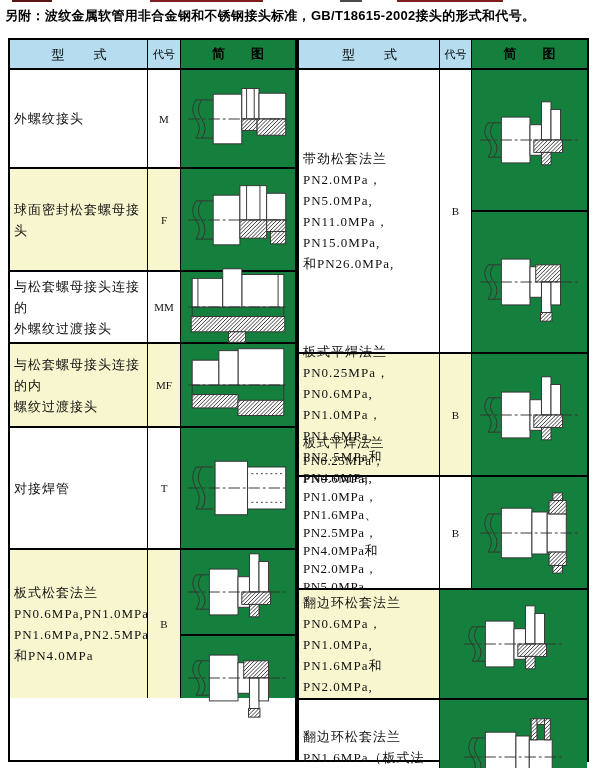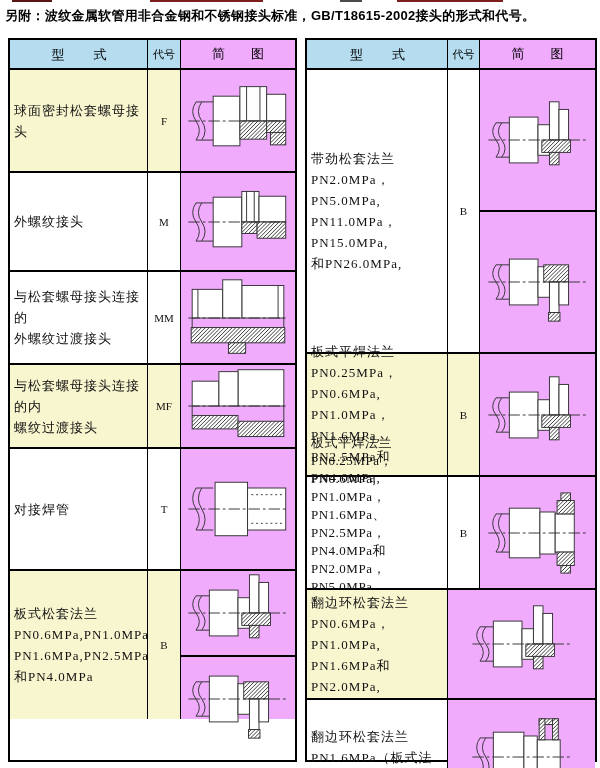--- a/index.html
+++ b/index.html
@@ -8,36 +8,36 @@
     position: relative; width: 600px; height: 768px; background: #fff;
     font-family: "Liberation Serif", "DejaVu Serif", serif; color: #111;
     overflow: hidden;
   }
   .sliver span { position: absolute; top: 0; height: 2px; }
   .note {
     position: absolute; left: 5px; top: 7px;
     font-family: "Liberation Sans", "DejaVu Sans", sans-serif;
     font-weight: bold; font-size: 13px; letter-spacing: .3px; color: #000;
   }
-  .tables { position: absolute; left: 8px; top: 38px; display: flex; gap: 8px; }
+  .tables { position: absolute; left: 8px; top: 38px; display: flex; gap: 0; }
   .half { border: 2px solid #000; background: #fff; display: flex; flex-direction: column; }
   .half.left  { width: 289px; height: 724px; }
   .half.right { width: 292px; height: 724px; }
   .hrow { display: flex; height: 30px; border-bottom: 2px solid #000; background: var(--header-bg, #b5dcef); flex: 0 0 auto; }
   .hcell { display: flex; align-items: center; justify-content: center; font-size: 13px; color: #000; }
   .row { display: flex; border-bottom: 2px solid #000; flex: 0 0 auto; }
   .row.last { border-bottom: none; }
   .c-type { border-right: 1px solid #000; display: flex; align-items: center;
             padding: 3px 2px 3px 4px; font-size: 13px; line-height: 21px; letter-spacing: 1px; }
   .c-type .txt { white-space: pre-line; }
   .c-type .txt.lh-tight { line-height: 18px; letter-spacing: .5px; }
   .c-code { border-right: 1px solid #000; display: flex; align-items: center; justify-content: center; font-size: 11px; }
   .left  .c-type { width: 138px; } .left  .c-code { width: 33px; }
   .right .c-type { width: 141px; } .right .c-code { width: 32px; }
-  .c-diag { flex: 1; display: flex; align-items: center; justify-content: center; background: #f0abfc; }
+  .c-diag { flex: 1; display: flex; align-items: center; justify-content: center; background: #15803d; font-weight: bold; }
   .row.hl .c-type, .row.hl .c-code { background: var(--highlight-bg, #f8f6cf); }
   .subcol { flex: 1; display: flex; flex-direction: column; align-self: stretch; }
   .sub { flex: 1; display: flex; align-items: center; justify-content: center; }
   .sub + .sub { border-top: 2px solid #000; }
   svg.diagram { width: 106px; height: 84px; display: block; }
 </style>
 </head>
 <body>
 
 <div class="page">
@@ -51,20 +51,63 @@
 
   <div class="note">另附：波纹金属软管用非合金钢和不锈钢接头标准，GB/T18615-2002接头的形式和代号。</div>
 
   <div class="tables">
 
     <div class="half left">
       <div class="hrow">
         <div class="hcell c-type">型　　式</div>
         <div class="hcell c-code">代号</div>
         <div class="hcell c-diag">简　　图</div>
+      </div>
+
+      <div class="row" style="height:99px">
+        <div class="c-type">
+            <span class="txt">外螺纹接头</span>
+          </div>
+        <div class="c-code">
+            <span>M</span>
+          </div>
+        <div class="c-diag">
+            <svg class="diagram" viewBox="0 0 108 88">
+              <line x1="10" y1="24" x2="28" y2="24" stroke="#333" stroke-width="1"></line>
+              <line x1="10" y1="64" x2="28" y2="64" stroke="#333" stroke-width="1"></line>
+              <path d="M10 24 q-7 10 0 20 q7 10 0 20" fill="none" stroke="#333"></path>
+              <path d="M16 24 q-7 10 0 20 q7 10 0 20" fill="none" stroke="#333"></path>
+              <rect x="28" y="18" width="30" height="52" fill="#fff" stroke="#333" stroke-width="1"></rect>
+              <rect x="58" y="12" width="18" height="32" fill="#fff" stroke="#333" stroke-width="1"></rect>
+              <line x1="63" y1="12" x2="63" y2="44" stroke="#333" stroke-width="1"></line>
+              <line x1="71" y1="12" x2="71" y2="44" stroke="#333" stroke-width="1"></line>
+              <rect x="76" y="17" width="28" height="27" fill="#fff" stroke="#333" stroke-width="1"></rect>
+              <rect x="58" y="44" width="16" height="12" fill="#fff" stroke="#333" stroke-width="1"></rect>
+              <line x1="58" y1="47" x2="61" y2="44" stroke="#333" stroke-width="1"></line>
+              <line x1="58" y1="51" x2="65" y2="44" stroke="#333" stroke-width="1"></line>
+              <line x1="58" y1="55" x2="69" y2="44" stroke="#333" stroke-width="1"></line>
+              <line x1="61" y1="56" x2="73" y2="44" stroke="#333" stroke-width="1"></line>
+              <line x1="65" y1="56" x2="74" y2="47" stroke="#333" stroke-width="1"></line>
+              <line x1="69" y1="56" x2="74" y2="51" stroke="#333" stroke-width="1"></line>
+              <line x1="73" y1="56" x2="74" y2="55" stroke="#333" stroke-width="1"></line>
+              <rect x="74" y="44" width="30" height="17" fill="#fff" stroke="#333" stroke-width="1"></rect>
+              <line x1="74" y1="47" x2="77" y2="44" stroke="#333" stroke-width="1"></line>
+              <line x1="74" y1="51" x2="81" y2="44" stroke="#333" stroke-width="1"></line>
+              <line x1="74" y1="55" x2="85" y2="44" stroke="#333" stroke-width="1"></line>
+              <line x1="74" y1="59" x2="89" y2="44" stroke="#333" stroke-width="1"></line>
+              <line x1="76" y1="61" x2="93" y2="44" stroke="#333" stroke-width="1"></line>
+              <line x1="80" y1="61" x2="97" y2="44" stroke="#333" stroke-width="1"></line>
+              <line x1="84" y1="61" x2="101" y2="44" stroke="#333" stroke-width="1"></line>
+              <line x1="88" y1="61" x2="104" y2="45" stroke="#333" stroke-width="1"></line>
+              <line x1="92" y1="61" x2="104" y2="49" stroke="#333" stroke-width="1"></line>
+              <line x1="96" y1="61" x2="104" y2="53" stroke="#333" stroke-width="1"></line>
+              <line x1="100" y1="61" x2="104" y2="57" stroke="#333" stroke-width="1"></line>
+              <line x1="2" y1="44" x2="106" y2="44" stroke="#333" stroke-width="1" stroke-dasharray="12 3 3 3"></line>
+            </svg>
+          </div>
       </div>
 
       <div class="row hl" style="height:103px">
         <div class="c-type">
             <span class="txt">球面密封松套螺母接头</span>
           </div>
         <div class="c-code">
             <span>F</span>
           </div>
         <div class="c-diag">
@@ -105,64 +148,21 @@
               <line x1="88" y1="67" x2="99" y2="56" stroke="#333" stroke-width="1"></line>
               <line x1="90" y1="69" x2="103" y2="56" stroke="#333" stroke-width="1"></line>
               <line x1="94" y1="69" x2="104" y2="59" stroke="#333" stroke-width="1"></line>
               <line x1="98" y1="69" x2="104" y2="63" stroke="#333" stroke-width="1"></line>
               <line x1="102" y1="69" x2="104" y2="67" stroke="#333" stroke-width="1"></line>
               <line x1="2" y1="44" x2="106" y2="44" stroke="#333" stroke-width="1" stroke-dasharray="12 3 3 3"></line>
             </svg>
           </div>
       </div>
 
-      <div class="row" style="height:99px">
-        <div class="c-type">
-            <span class="txt">外螺纹接头</span>
-          </div>
-        <div class="c-code">
-            <span>M</span>
-          </div>
-        <div class="c-diag">
-            <svg class="diagram" viewBox="0 0 108 88">
-              <line x1="10" y1="24" x2="28" y2="24" stroke="#333" stroke-width="1"></line>
-              <line x1="10" y1="64" x2="28" y2="64" stroke="#333" stroke-width="1"></line>
-              <path d="M10 24 q-7 10 0 20 q7 10 0 20" fill="none" stroke="#333"></path>
-              <path d="M16 24 q-7 10 0 20 q7 10 0 20" fill="none" stroke="#333"></path>
-              <rect x="28" y="18" width="30" height="52" fill="#fff" stroke="#333" stroke-width="1"></rect>
-              <rect x="58" y="12" width="18" height="32" fill="#fff" stroke="#333" stroke-width="1"></rect>
-              <line x1="63" y1="12" x2="63" y2="44" stroke="#333" stroke-width="1"></line>
-              <line x1="71" y1="12" x2="71" y2="44" stroke="#333" stroke-width="1"></line>
-              <rect x="76" y="17" width="28" height="27" fill="#fff" stroke="#333" stroke-width="1"></rect>
-              <rect x="58" y="44" width="16" height="12" fill="#fff" stroke="#333" stroke-width="1"></rect>
-              <line x1="58" y1="47" x2="61" y2="44" stroke="#333" stroke-width="1"></line>
-              <line x1="58" y1="51" x2="65" y2="44" stroke="#333" stroke-width="1"></line>
-              <line x1="58" y1="55" x2="69" y2="44" stroke="#333" stroke-width="1"></line>
-              <line x1="61" y1="56" x2="73" y2="44" stroke="#333" stroke-width="1"></line>
-              <line x1="65" y1="56" x2="74" y2="47" stroke="#333" stroke-width="1"></line>
-              <line x1="69" y1="56" x2="74" y2="51" stroke="#333" stroke-width="1"></line>
-              <line x1="73" y1="56" x2="74" y2="55" stroke="#333" stroke-width="1"></line>
-              <rect x="74" y="44" width="30" height="17" fill="#fff" stroke="#333" stroke-width="1"></rect>
-              <line x1="74" y1="47" x2="77" y2="44" stroke="#333" stroke-width="1"></line>
-              <line x1="74" y1="51" x2="81" y2="44" stroke="#333" stroke-width="1"></line>
-              <line x1="74" y1="55" x2="85" y2="44" stroke="#333" stroke-width="1"></line>
-              <line x1="74" y1="59" x2="89" y2="44" stroke="#333" stroke-width="1"></line>
-              <line x1="76" y1="61" x2="93" y2="44" stroke="#333" stroke-width="1"></line>
-              <line x1="80" y1="61" x2="97" y2="44" stroke="#333" stroke-width="1"></line>
-              <line x1="84" y1="61" x2="101" y2="44" stroke="#333" stroke-width="1"></line>
-              <line x1="88" y1="61" x2="104" y2="45" stroke="#333" stroke-width="1"></line>
-              <line x1="92" y1="61" x2="104" y2="49" stroke="#333" stroke-width="1"></line>
-              <line x1="96" y1="61" x2="104" y2="53" stroke="#333" stroke-width="1"></line>
-              <line x1="100" y1="61" x2="104" y2="57" stroke="#333" stroke-width="1"></line>
-              <line x1="2" y1="44" x2="106" y2="44" stroke="#333" stroke-width="1" stroke-dasharray="12 3 3 3"></line>
-            </svg>
-          </div>
-      </div>
-
-      <div class="row" style="height:93px">
+      <div class="row" style="height:72px">
         <div class="c-type">
             <span class="txt">与松套螺母接头连接的
 外螺纹过渡接头</span>
           </div>
         <div class="c-code">
             <span>MM</span>
           </div>
         <div class="c-diag">
             <svg class="diagram" viewBox="0 0 108 88">
               <rect x="6" y="14" width="32" height="30" fill="#fff" stroke="#333" stroke-width="1"></rect>

